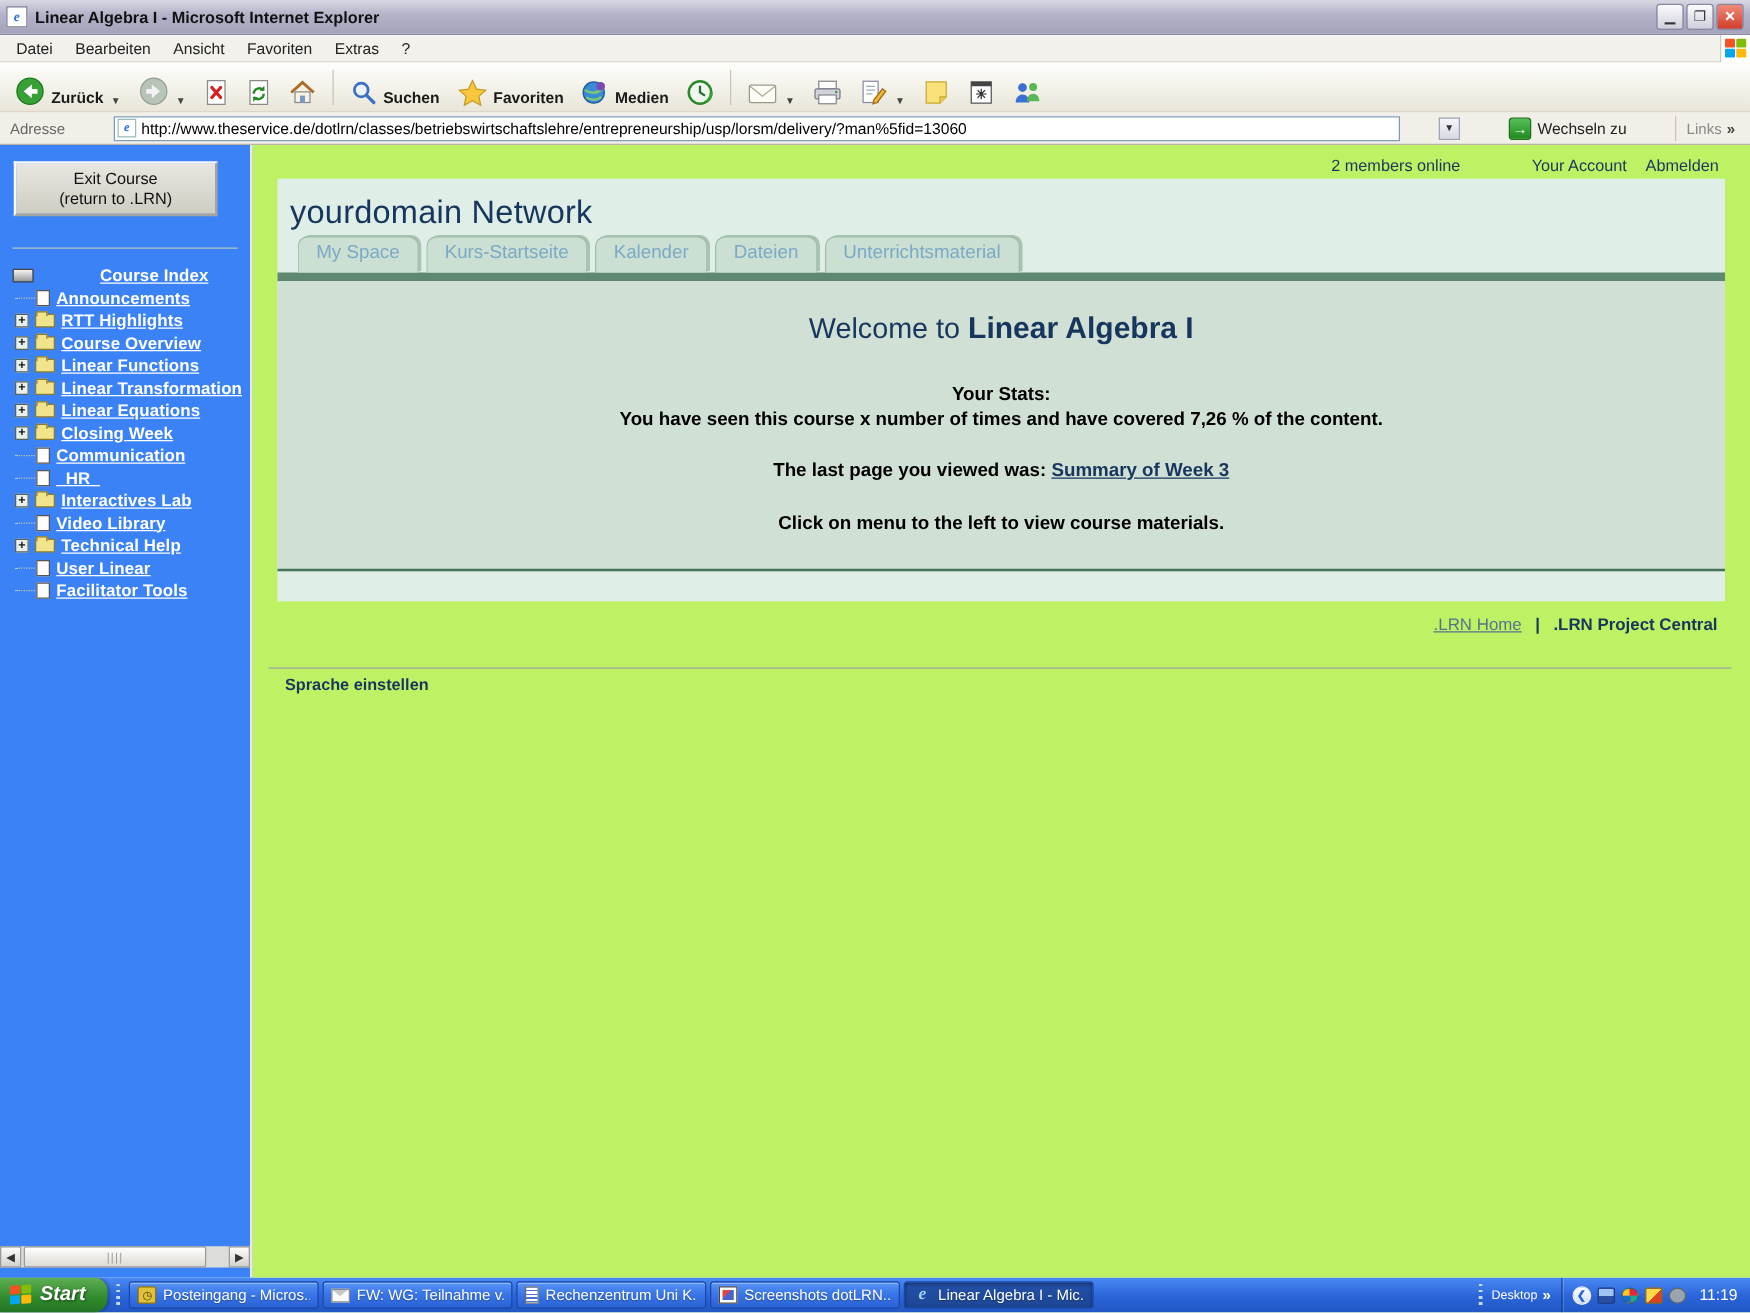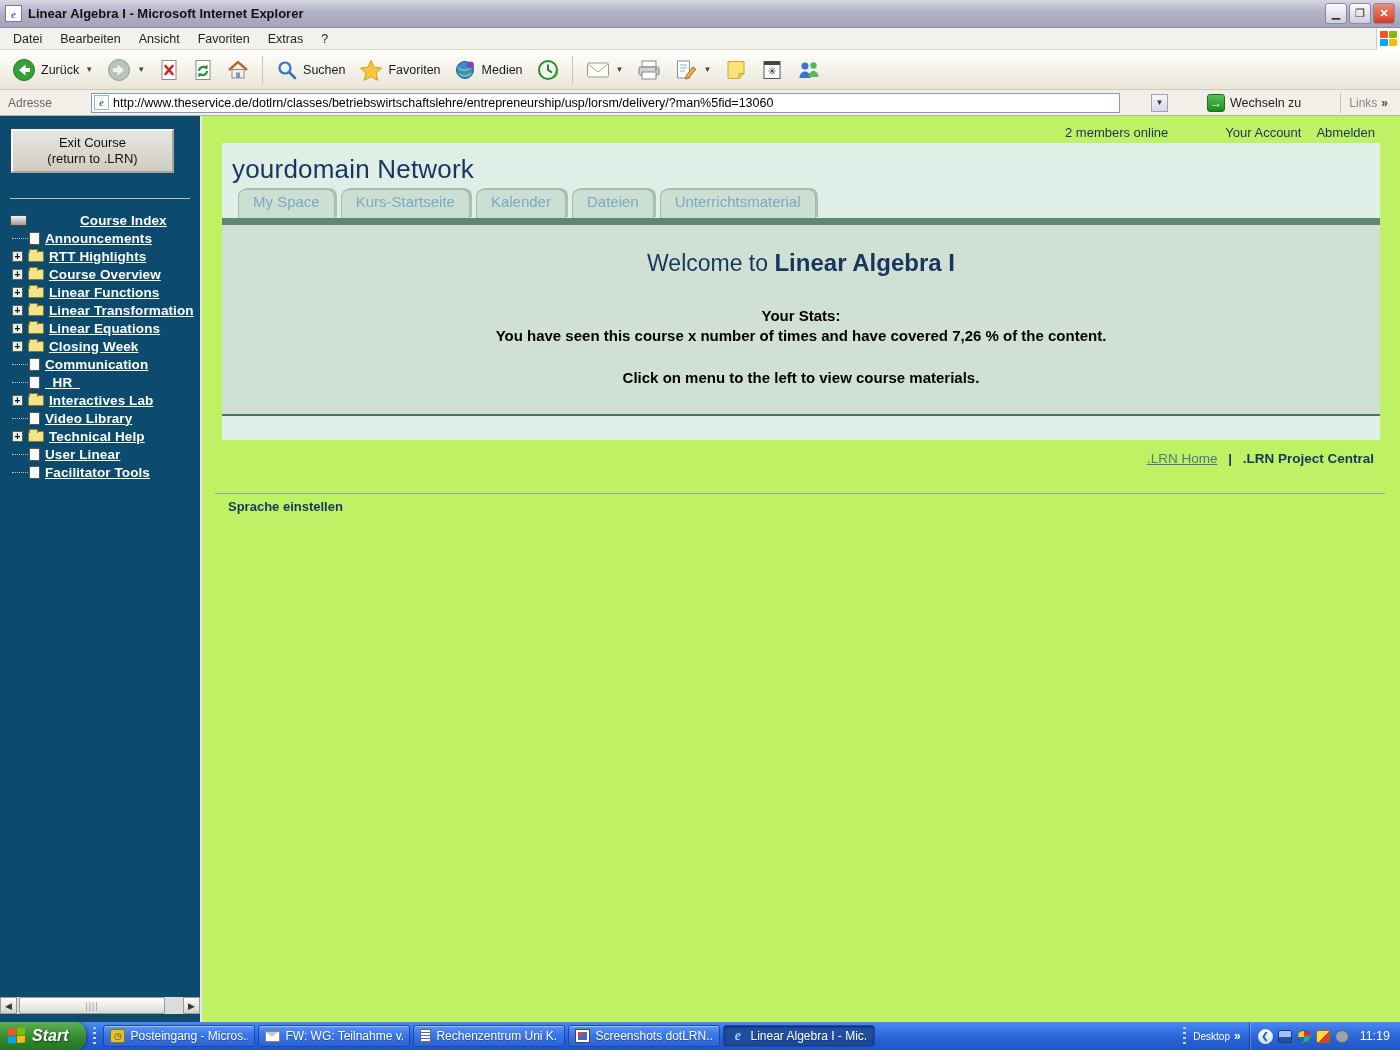--- a/index.html
+++ b/index.html
@@ -14,41 +14,41 @@
   .wbtn { width:22px; height:21px; border:1px solid #8888a2; border-radius:3px; background:linear-gradient(#fbfbfd,#cfcfdd); font-size:11px; color:#333; display:flex; align-items:center; justify-content:center; }
   .wbtn.close { background:linear-gradient(#ef8b7a,#d23c28); color:#fff; font-weight:bold; }
 
   
   .menubar { height:22px; background:#f2f1ec; border-bottom:1px solid #d9d5ca; display:flex; align-items:center; padding-left:4px; }
   .menubar .mitem { font-size:12.5px; color:#222; padding:2px 9px; }
   .mlogo { margin-left:auto; width:24px; height:22px; background:#fff; border-left:1px solid #cfcabc; display:flex; align-items:center; justify-content:center; }
 
   
   .toolbar { height:40px; background:linear-gradient(#fefefc,#ecead e0 70%,#e7e4d6); background:linear-gradient(#fefefc,#e9e6d8); border-bottom:1px solid #cfcabd; display:flex; align-items:center; padding:0 6px; gap:2px; }
-  .tbtn { height:32px; display:flex; align-items:center; gap:5px; padding:0 5px; border:1px solid transparent; border-radius:3px; font-size:12.5px; color:#1a1a1a; }
+  .tbtn { height:32px; display:flex; align-items:flex-end; gap:5px; padding:0 5px; border:1px solid transparent; border-radius:3px; font-size:12.5px; color:#1a1a1a;font-weight:bold; }
   .tsep { width:1px; height:28px; background:#c9c4b6; margin:0 5px; }
   .caret { font-size:8px; color:#444; margin-left:1px; }
 
   
   .addressbar { height:26px; background:#f1efe7; border-bottom:1px solid #b9b4a6; display:flex; align-items:center; padding:0 4px;gap:31px; }
   .addressbar .albl { font-size:12px; color:#666; padding:0 8px 0 4px; }
   .urlbox { flex:1; height:20px; background:#fff; border:1px solid #7f9db9; display:flex; align-items:center; padding:0 2px; }
   .urlbox .ieic { width:15px; height:15px; background:#fff; border:1px solid #9bb; display:flex; align-items:center; justify-content:center; font:italic bold 10px "Liberation Serif",serif; color:#2a6fd6; margin-right:4px; }
   .urlbox input { border:0; outline:0; flex:1; font-size:12.5px; color:#000; font-family:"Liberation Sans",sans-serif; background:transparent; }
   .urldrop { width:17px; height:18px; background:linear-gradient(#f6f6fa,#d8d8e4); border:1px solid #9aa4b4; display:flex; align-items:center; justify-content:center; font-size:8px; color:#333; }
   .gobtn { display:flex; align-items:center; gap:5px; font-size:12.5px; color:#222; padding:0 8px; }
   .goicon { width:18px; height:18px; border-radius:3px; background:linear-gradient(#58c058,#1e8a1e); color:#fff; font-weight:bold; display:flex; align-items:center; justify-content:center; font-size:12px; border:1px solid #187018; }
   .linksbtn { display:flex; align-items:center; gap:4px; font-size:12px; color:#888; padding:0 8px; border-left:1px solid #c9c4b6; height:20px; }
   .chev { color:#444; font-size:12px; font-weight:bold; }
 
   
   .viewport { flex:1; display:flex; min-height:0; }
 
   
-  .sidebar { width:202px; background:#0c4a6e; position:relative; flex-shrink:0; overflow:hidden; border-right:2px solid #e8e8e8; }
+  .sidebar { width:202px; background:#3b82f6; position:relative; flex-shrink:0; overflow:hidden; border-right:2px solid #e8e8e8; }
   .exitbtn { margin:13px 0 0 11px; width:163px; background:linear-gradient(#e8e6e0,#cfccc2); border:2px outset #f8f8f4; color:#111; font-size:13px; text-align:center; padding:4px 2px; line-height:16px; }
   .sdivider { margin:25px 10px 0 10px; border-top:1px solid #b6c6ba; }
   .tree { margin-top:12px; }
   .trow { display:flex; align-items:center; height:18px; padding-left:12px; white-space:nowrap; }
   .trow .plus { width:11px; height:11px; background:#e9efe9; border:1px solid #55655b; color:#111; font-size:10px; line-height:9px; text-align:center; margin-right:5px; flex-shrink:0; font-weight:bold; }
   .trow .dots { width:16px; border-top:1px dotted #b6c6ba; margin-right:1px; flex-shrink:0; }
   .ic { flex-shrink:0; margin-right:5px; position:relative; }
   .ic.computer { width:17px; height:11px; background:linear-gradient(#f4f4f4,#9a9a9a); border:1px solid #444; border-radius:1px; }
   .ic.folder { width:16px; height:11px; background:#f2e48a; border:1px solid #8a7a2a; border-radius:1px; }
   .ic.folder::before { content:""; position:absolute; top:-3px; left:0; width:7px; height:3px; background:#f2e48a; border:1px solid #8a7a2a; border-bottom:none; }
@@ -388,20 +388,23 @@
           <span class="tab">Dateien</span>
           <span class="tab">Unterrichtsmaterial</span>
         </div>
         <div class="greenbar"></div>
         <div class="welcomebox">
           <div class="wline">
             <span>Welcome to </span><span class="cname">Linear Algebra I</span>
           </div>
           <div class="statshead">Your Stats:</div>
           <div class="statsline">You have seen this course x number of times and have covered 7,26 % of the content.</div>
+          <div class="lastline">
+            <span>The last page you viewed was: </span><a class="lastlink">Summary of Week 3</a>
+          </div>
           <div class="hintline">Click on menu to the left to view course materials.</div>
         </div>
       </div>
 
       <div class="footerlinks">
         <a class="lrnhome">.LRN Home</a>
         <span class="fsep">|</span>
         <a class="lrnproj">.LRN Project Central</a>
       </div>
 

